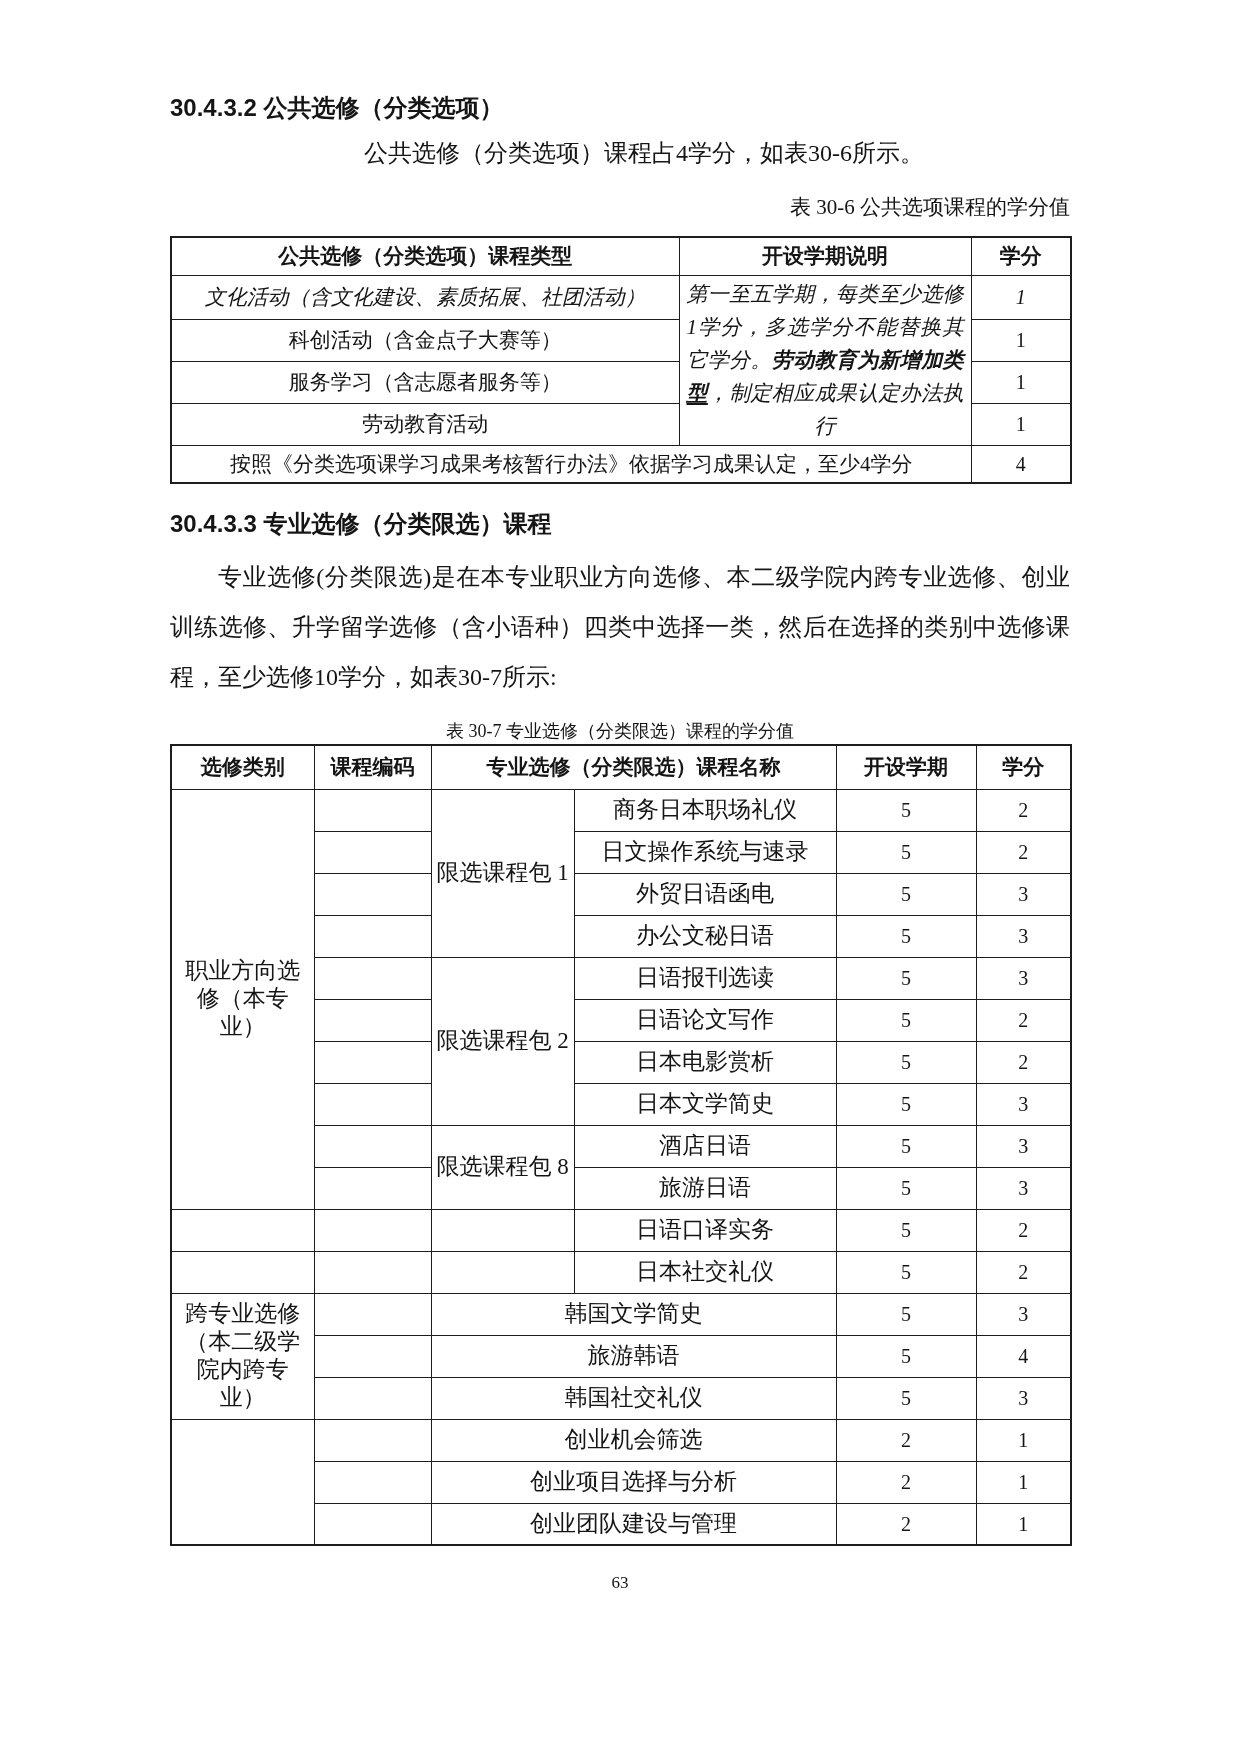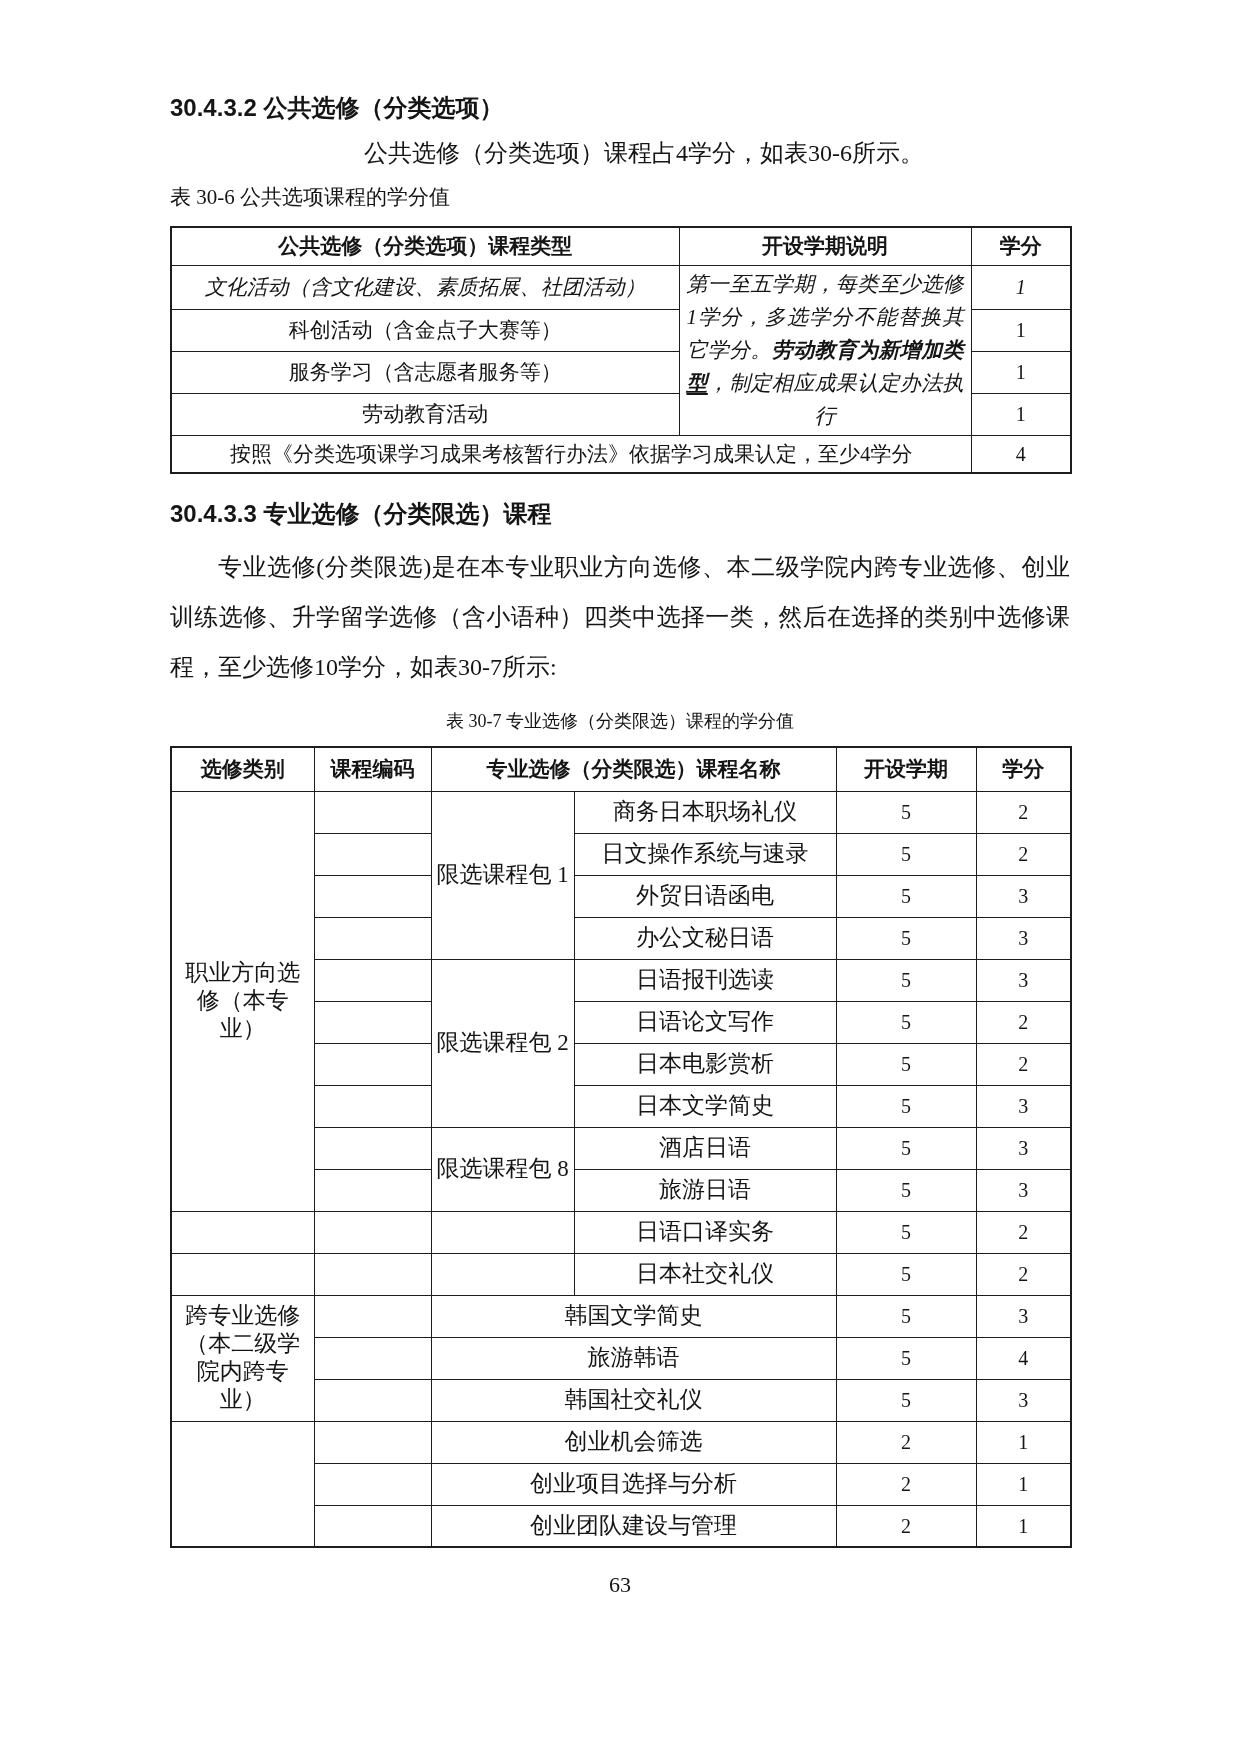--- a/index.html
+++ b/index.html
@@ -14,34 +14,34 @@
   .heading{
     font-family:"Liberation Sans","DejaVu Sans",sans-serif;
     font-weight:bold;font-size:24px;line-height:28px;
   }
   #heading-1{padding-top:94px;}
   #para-1{
     margin:16px 0 0 0;font-size:24px;line-height:30px;
     text-indent:2em;
     text-align:center;
   }
-  #caption-1{margin-top:16px;font-size:21px;line-height:26px;text-align:left;}
+  #caption-1{margin-top:26px;font-size:21px;line-height:26px;text-align:right;}
   #heading-2{margin-top:26px;}
   #para-2{
     margin:14px 0 0 0;font-size:24px;line-height:50px;
     text-indent:2em;text-align:justify;
   }
   #caption-2{margin-top:16px;font-size:18px;line-height:26px;text-align:center;}
 
   table{
     width:900px;border-collapse:collapse;table-layout:fixed;
     border:2.5px solid #1d1d1d;
   }
   #table-1{margin-top:16px;}
-  #table-2{margin-top:12px;border-radius:31px;}
+  #table-2{margin-top:0;border-radius:31px;}
   th,td{
     border:1.5px solid #1d1d1d;
     text-align:center;vertical-align:middle;
     padding:0 3px;overflow:hidden;
   }
   th{
     font-family:"Liberation Sans","DejaVu Sans",sans-serif;
     font-weight:bold;font-size:21px;
   }
   td{font-size:21px;line-height:26px;}
@@ -60,21 +60,21 @@
     text-align:justify;text-align-last:center;
     padding:0 7px;line-height:33px;font-size:21px;
     vertical-align:middle;
   }
   td.note-cell span{display:inline;}
   td.assessment-cell{font-size:21px;font-family:Liberation Serif, serif;}
   td.category-cell, td.package-cell, td.course-name-cell{font-size:23px;line-height:28px;}
 
   #page-number{
     margin-top:24px;text-align:center;
-    font-size:22px;line-height:26px;
+    font-size:17px;line-height:26px;
   }
 </style>
 </head>
 <body>
 
 <div class="content">
 
   <div id="heading-1" class="heading">30.4.3.2 公共选修（分类选项）</div>
 
   <p id="para-1">公共选修（分类选项）课程占4学分，如表30-6所示。</p>

